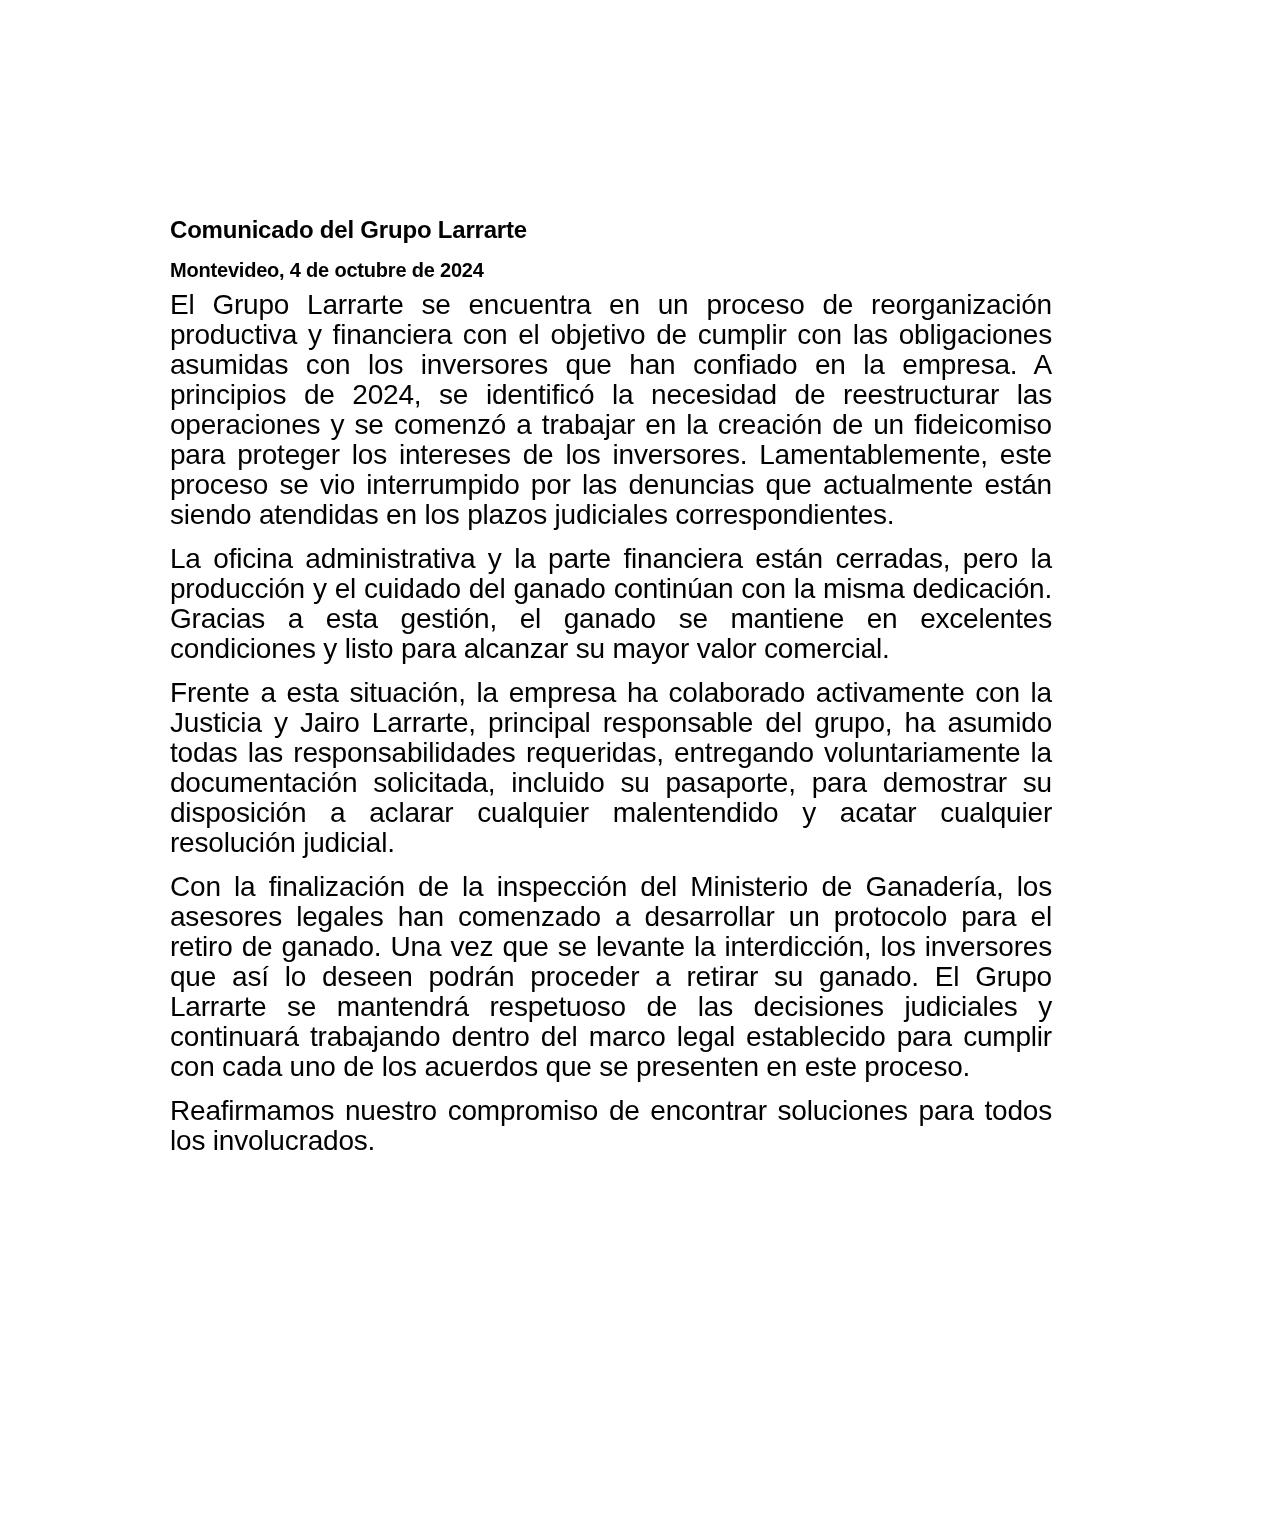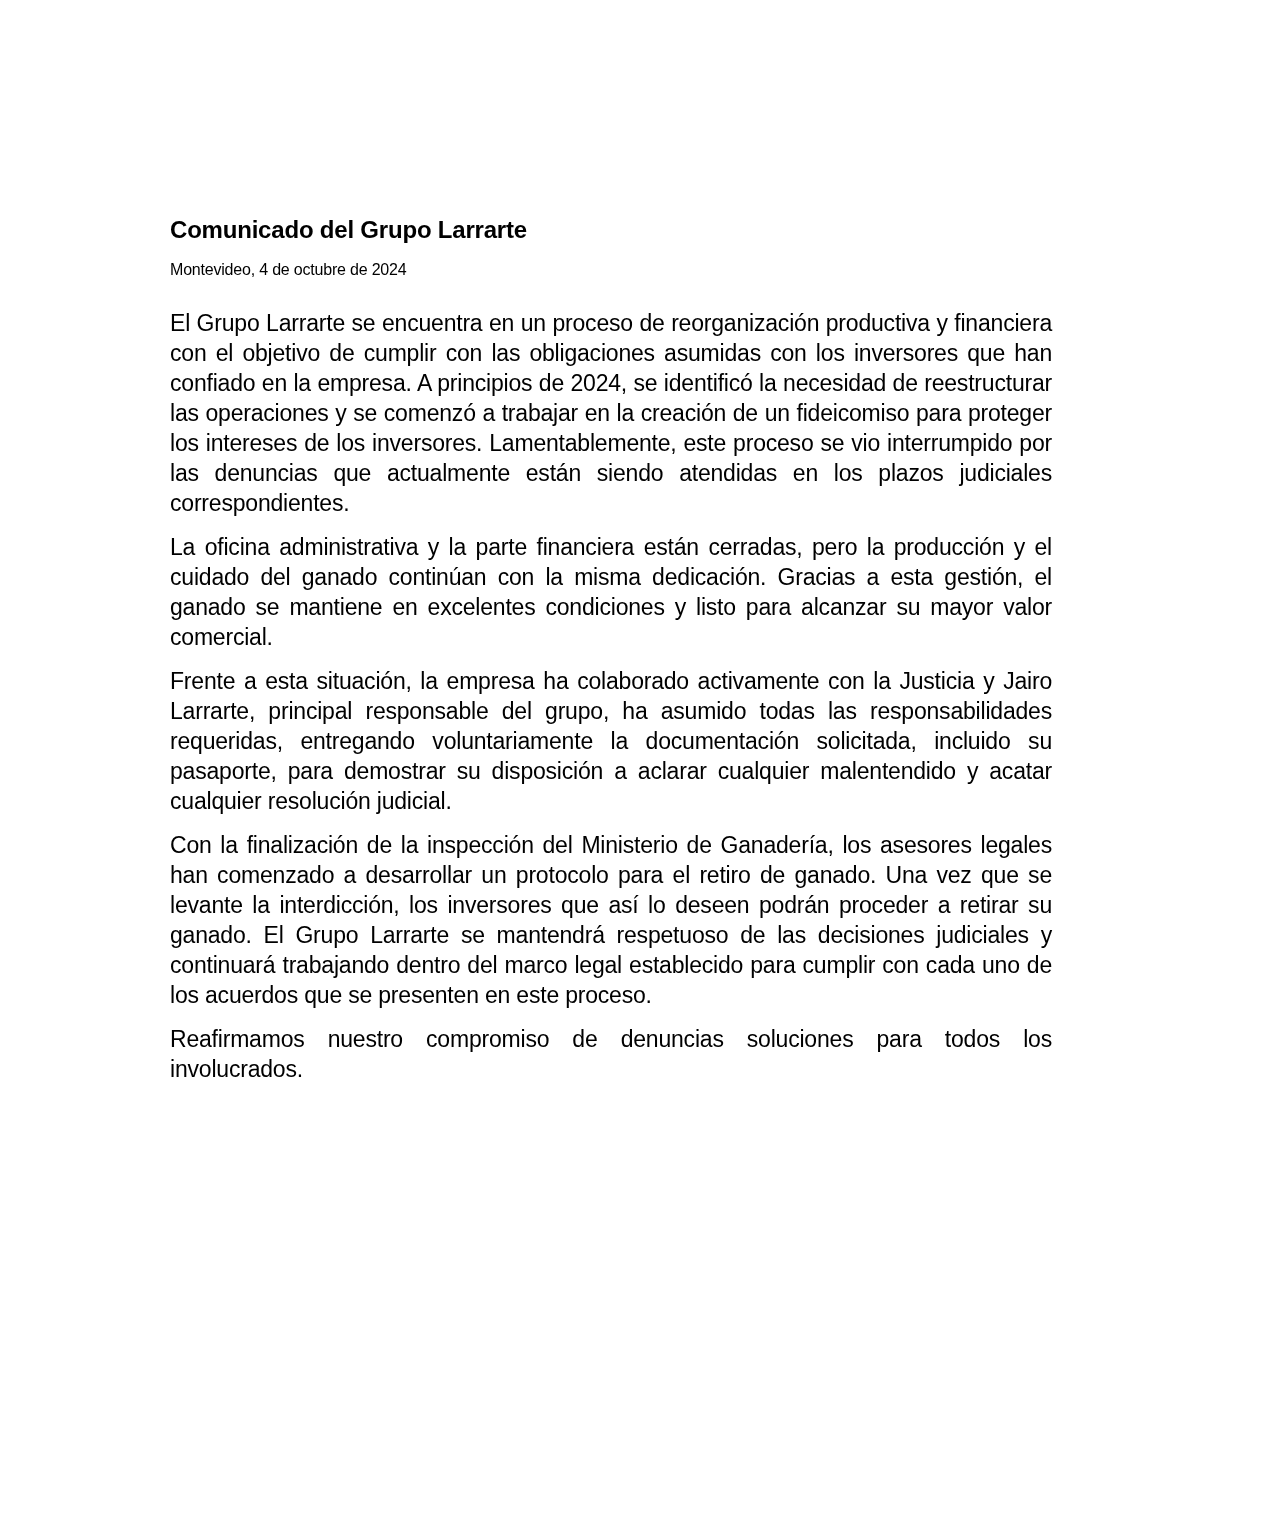--- a/index.html
+++ b/index.html
@@ -23,40 +23,40 @@
     width: 882px;
   }
   .doc-title {
     font-size: 24px;
     line-height: 28px;
     font-weight: bold;
     letter-spacing: -0.2px;
     margin: 0 0 12px 0;
   }
   .doc-dateline {
-    font-size: 16px;
+    font-size: 20px;
     line-height: 28px;
-    font-weight: normal;
+    font-weight: bold;
     letter-spacing: -0.2px;
-    margin: 0 0 24px 0;
+    margin: 0 0 6px 0;
   }
   .doc-paragraph {
-    font-size: 23px;
+    font-size: 28px;
     line-height: 30px;
     letter-spacing: -0.2px;
     text-align: justify;
     margin: 0 0 14px 0;
   }
 </style>
 </head>
 <body>
 
 <div class="page">
   <div class="content">
     <h1 class="doc-title">Comunicado del Grupo Larrarte</h1>
     <h2 class="doc-dateline">Montevideo, 4 de octubre de 2024</h2>
     <p class="doc-paragraph">El Grupo Larrarte se encuentra en un proceso de reorganización productiva y financiera con el objetivo de cumplir con las obligaciones asumidas con los inversores que han confiado en la empresa. A principios de 2024, se identificó la necesidad de reestructurar las operaciones y se comenzó a trabajar en la creación de un fideicomiso para proteger los intereses de los inversores. Lamentablemente, este proceso se vio interrumpido por las denuncias que actualmente están siendo atendidas en los plazos judiciales correspondientes.</p>
     <p class="doc-paragraph">La oficina administrativa y la parte financiera están cerradas, pero la producción y el cuidado del ganado continúan con la misma dedicación. Gracias a esta gestión, el ganado se mantiene en excelentes condiciones y listo para alcanzar su mayor valor comercial.</p>
     <p class="doc-paragraph">Frente a esta situación, la empresa ha colaborado activamente con la Justicia y Jairo Larrarte, principal responsable del grupo, ha asumido todas las responsabilidades requeridas, entregando voluntariamente la documentación solicitada, incluido su pasaporte, para demostrar su disposición a aclarar cualquier malentendido y acatar cualquier resolución judicial.</p>
     <p class="doc-paragraph">Con la finalización de la inspección del Ministerio de Ganadería, los asesores legales han comenzado a desarrollar un protocolo para el retiro de ganado. Una vez que se levante la interdicción, los inversores que así lo deseen podrán proceder a retirar su ganado. El Grupo Larrarte se mantendrá respetuoso de las decisiones judiciales y continuará trabajando dentro del marco legal establecido para cumplir con cada uno de los acuerdos que se presenten en este proceso.</p>
-    <p class="doc-paragraph">Reafirmamos nuestro compromiso de denuncias soluciones para todos los involucrados.</p>
+    <p class="doc-paragraph">Reafirmamos nuestro compromiso de encontrar soluciones para todos los involucrados.</p>
   </div>
 </div>
 
 </body></html>

